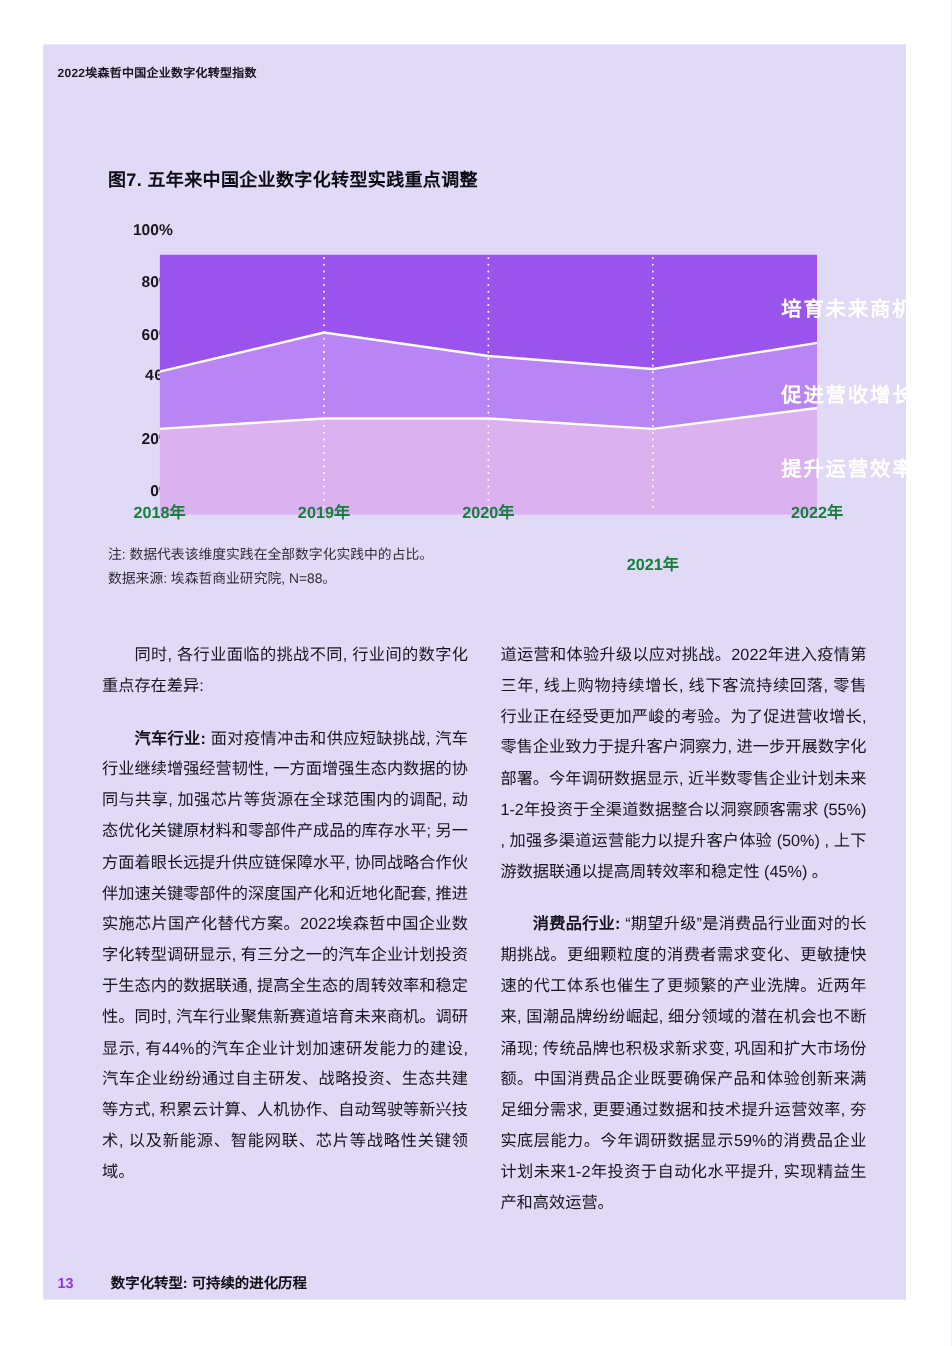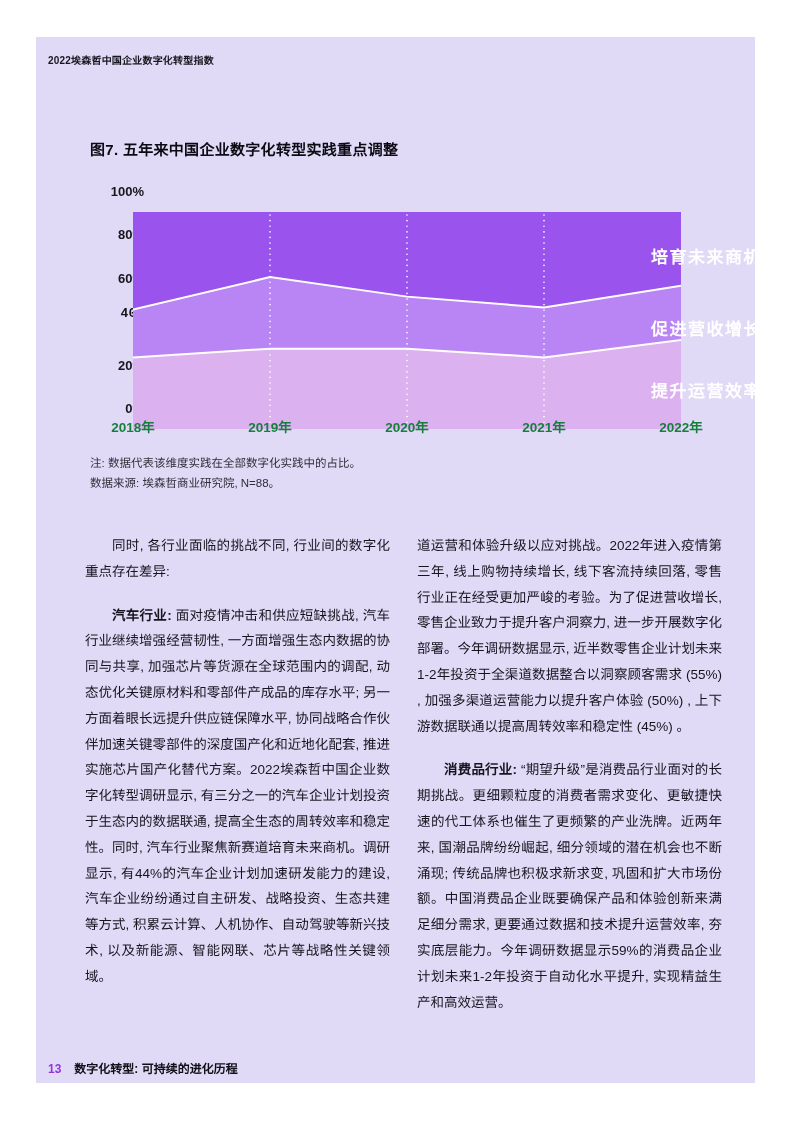--- a/index.html
+++ b/index.html
@@ -48,21 +48,21 @@
   }
   .col{
     width:305px;flex:0 0 305px;
     font-size:13.5px;line-height:25.8px;color:#15151F;text-align:justify;
   }
   .para{margin:0 0 18px 0;text-indent:2em;}
   .para.no-indent{text-indent:0;}
   .para strong{font-weight:bold;}
   
   .footer{
-    position:absolute;left:12px;top:1022px;display:flex;gap:13px;
+    position:absolute;left:12px;top:1022px;display:flex;gap:31px;
     font-size:12px;font-weight:bold;align-items:baseline;
   }
   .footer .num{color:#9433E0;}
   .footer .ftitle{color:#101018;}
 </style>
 </head>
 <body>
 
 <div class="page">
 
@@ -92,21 +92,21 @@
       </svg>
     <div class="area-label top">培育未来商机</div>
     <div class="area-label mid">促进营收增长</div>
     <div class="area-label bot">提升运营效率</div>
   </div>
 
   <div class="x-axis">
       <span class="xtick" style="left: 0px;">2018年</span>
       <span class="xtick" style="left: 137px;">2019年</span>
       <span class="xtick" style="left: 274px;">2020年</span>
-      <span class="xtick" style="left: 411px;">2021年</span>
+      <span class="xtick" style="left: 411px; margin-top: 43px;">2021年</span>
       <span class="xtick" style="left: 548px;">2022年</span>
     </div>
 
   <div class="notes">
     <div>注: 数据代表该维度实践在全部数字化实践中的占比。</div>
     <div>数据来源: 埃森哲商业研究院, N=88。</div>
   </div>
 
   <div class="body-cols">
     <div class="col">

